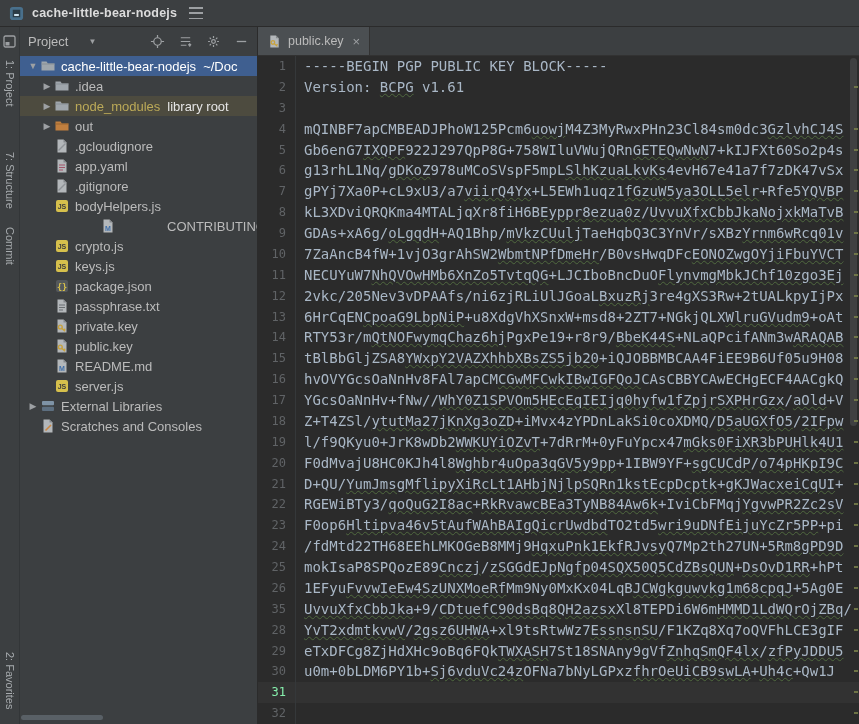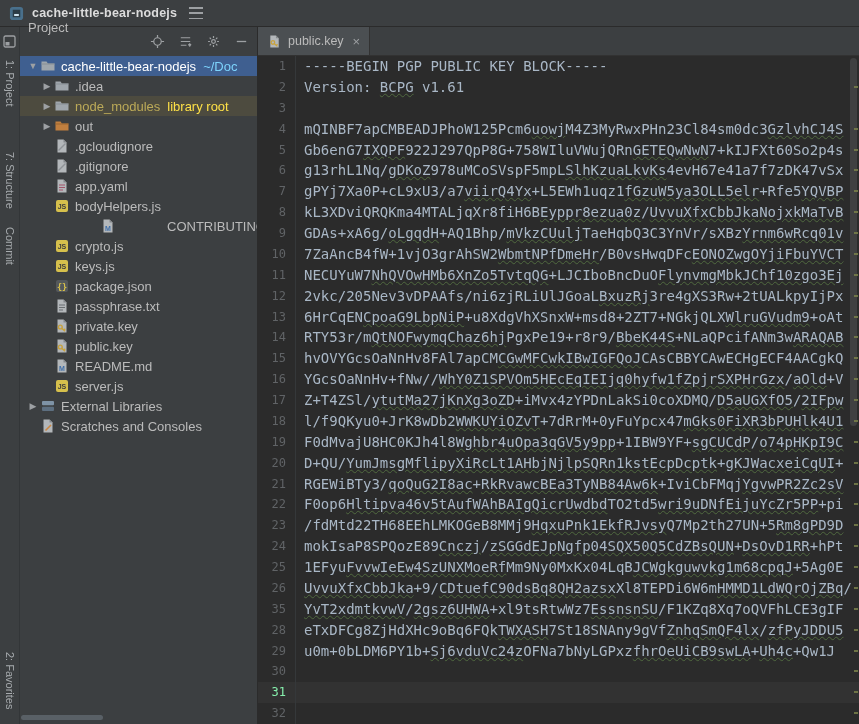--- a/index.html
+++ b/index.html
@@ -24,40 +24,40 @@
   .stripe { width:20px; background:#3c3f41; border-right:1px solid #333638;
             display:flex; flex-direction:column; justify-content:space-between; align-items:center; padding:4px 0 6px; }
   .stripe-group { display:flex; flex-direction:column; align-items:center; }
   .stripe-icon { width:13px; height:13px; margin:3px 0 4px; }
   .stripe-label { writing-mode:vertical-rl; font-size:11px; color:#a7abae; padding:9px 0; cursor:default; white-space:nowrap; }
   .stripe-label.gap-before { margin-top:28px; }
 
   
   .project-panel { width:238px; background:#3c3f41; position:relative; border-right:1px solid #2b2b2b; }
   .panel-header { height:29px; display:flex; align-items:center; padding:0 8px; }
-  .panel-title { display:flex; align-items:center; gap:20px; color:#bbbbbb; font-size:13px; cursor:default;flex-direction:column; }
+  .panel-title { display:flex; align-items:center; gap:20px; color:#bbbbbb; font-size:13px; cursor:default; }
   .caret-down { font-size:8px; color:#9da0a3; }
   .header-icons { margin-left:auto; display:flex; align-items:center; gap:13px; }
   .hicon { width:15px; height:15px; display:inline-flex; align-items:center; justify-content:center;
            color:#9da0a3; font-family:"DejaVu Sans", sans-serif; font-size:13px; }
 
   .tree { position:absolute; top:29px; left:0; right:0; bottom:12px; overflow:hidden;
           font-size:13px; color:#bbbbbb; }
   .row { height:20px; display:flex; align-items:center; white-space:nowrap; overflow:hidden; cursor:default; }
   .row .chev { width:14px; flex:none; text-align:center; color:#9da0a3; font-size:9px; }
   .row .ficon { width:16px; height:16px; flex:none; margin-right:5px; }
   .row .ficon svg { width:16px; height:16px; display:block; }
   .row .label { flex:none; }
   .row .hint { color:#8c8c8c; margin-left:7px; flex:none; }
   .row.sel-blue { background:var(--sel-blue); }
   .row.sel-blue .label { color:#ffffff; }
-  .row.sel-blue .hint { color:#7dd3fc; }
+  .row.sel-blue .hint { color:#ffffff; }
   .row.sel-lib { background:var(--lib-bg); }
   .row.sel-lib .label { color:var(--lib-text); }
-  .row.sel-lib .hint { color:#fde047; }
+  .row.sel-lib .hint { color:#e5e5e5; }
 
   .panel-hscroll { position:absolute; left:0; bottom:3px; height:6px; width:100%; }
   .panel-hscroll .thumb { position:absolute; left:1px; width:82px; height:5px; border-radius:3px; background:#596066; }
 
   
   .editor-area { flex:1; display:flex; flex-direction:column; background:#2b2b2b; min-width:0; }
   .tabbar { height:29px; background:#3c3f41; border-bottom:1px solid #323232; display:flex; align-items:stretch; }
   .tab { display:flex; align-items:center; gap:6px; padding:0 9px; background:#4b4f52; border-right:1px solid #323232; }
   .tab .ficon { width:15px; height:15px; }
   .tab .ficon svg { width:15px; height:15px; display:block; }
@@ -204,35 +204,35 @@
               </svg>
             </span>
             <span class="label">.gcloudignore</span>
           </div>
           <div class="row" style="padding-left: 20px;">
             <span class="chev"></span>
             <span class="ficon">
               <svg viewBox="0 0 16 16">
                 <path d="M3.5 1.5h6l3 3v10h-9z" fill="#b3b7ba"></path>
                 <path d="M9.5 1.5v3h3z" fill="#84888b"></path>
+                <path d="M5 7h6M5 9.5h6M5 12h4" stroke="#a3546a" stroke-width="1.2"></path>
+              </svg>
+            </span>
+            <span class="label">app.yaml</span>
+          </div>
+          <div class="row" style="padding-left: 20px;">
+            <span class="chev"></span>
+            <span class="ficon">
+              <svg viewBox="0 0 16 16">
+                <path d="M3.5 1.5h6l3 3v10h-9z" fill="#b3b7ba"></path>
+                <path d="M9.5 1.5v3h3z" fill="#84888b"></path>
                 <path d="M4.5 12.5l7-7" stroke="#8f9397" stroke-width="1.5"></path>
               </svg>
             </span>
             <span class="label">.gitignore</span>
-          </div>
-          <div class="row" style="padding-left: 20px;">
-            <span class="chev"></span>
-            <span class="ficon">
-              <svg viewBox="0 0 16 16">
-                <path d="M3.5 1.5h6l3 3v10h-9z" fill="#b3b7ba"></path>
-                <path d="M9.5 1.5v3h3z" fill="#84888b"></path>
-                <path d="M5 7h6M5 9.5h6M5 12h4" stroke="#a3546a" stroke-width="1.2"></path>
-              </svg>
-            </span>
-            <span class="label">app.yaml</span>
           </div>
           <div class="row" style="padding-left: 20px;">
             <span class="chev"></span>
             <span class="ficon">
               <svg viewBox="0 0 16 16">
                 <rect x="2" y="2" width="12" height="12" rx="2" fill="#d6c04c"></rect>
                 <text x="8" y="11.3" text-anchor="middle" font-size="7" font-weight="bold" fill="#3c3c3c" font-family="Liberation Sans, sans-serif">JS</text>
               </svg>
             </span>
             <span class="label">bodyHelpers.js</span>
@@ -420,20 +420,21 @@
             <div class="code-line">Gb6enG7<span class="typo">IXQPF</span>922J297QpP8G+758WIluVWujQRn<span class="typo">GETEQwNwN</span>7+kIJFXt60So2p4s</div>
             <div class="code-line">g13rhL1Nq/<span class="typo">gDKoZ</span>978uMCoSVspF5mpL<span class="typo">SlhKzuaLkvKs</span>4evH67e41a7f7zDK47vSx</div>
             <div class="code-line">gPYj7Xa0P+cL9xU3/a7<span class="typo">viirQ4Yx</span>+L5EWh1uqz1<span class="typo">fGzuW5ya3OLL5elr</span>+Rfe5<span class="typo">YQVBP</span></div>
             <div class="code-line">kL3XDviQRQKma4MTALjqXr8fiH6B<span class="typo">Eyppr8ezua0z</span>/<span class="typo">UvvuXfxCbbJka</span><span class="typo">NojxkMaTvB</span></div>
             <div class="code-line">GDAs+xA6g/<span class="typo">oLgqdH</span>+AQ1Bhp/<span class="typo">mVkzCUulj</span>TaeHqbQ3C3YnVr/sXBz<span class="typo">Yrnm6wRcq01v</span></div>
             <div class="code-line">7ZaAncB4fW+1vjO3grAhSW2<span class="typo">WbmtNPfDmeHr</span>/B0vsHwqDFc<span class="typo">EONOZwgOYjiFbuYVCT</span></div>
             <div class="code-line">NECUYuW7<span class="typo">NhQVOwHMb6XnZo5TvtqQG</span>+LJCIboBncDuO<span class="typo">FlynvmgMbkJChf10zgo3Ej</span></div>
             <div class="code-line">2vkc/205Nev3vDPAAfs/ni6zjRLiUlJGoaL<span class="typo">BxuzRj</span>3re4gXS3Rw+2tUALkpyIjPx</div>
             <div class="code-line">6HrCqEN<span class="typo">CpoaG9LbpNiP</span>+u8XdgVhXSnxW+msd8+2ZT7+NGkjQLX<span class="typo">WlruGVudm9</span>+oAt</div>
             <div class="code-line">RTY53r/m<span class="typo">QtNOFwymqChaz6hj</span>PgxPe19+r8r9/<span class="typo">BbeK44S</span>+NLaQPcifANm3w<span class="typo">ARAQAB</span></div>
+            <div class="code-line">tBlBbGljZSA8<span class="typo">YWxpY2VAZXhhbXBsZS5jb20</span>+iQJOBBMBCAA4FiEE9B6Uf05u9H08</div>
             <div class="code-line">hvOVYGcsOaNnHv8FAl7apCM<span class="typo">CGwMFCwkIBwIGFQoJ</span>CAsCBBYCAwECHgECF4AACgkQ</div>
             <div class="code-line">YGcsOaNnHv+fNw//<span class="typo">WhY0Z1SPVOm5HEcEqIEIjq0hyfw1fZpjrSXPHrGzx</span>/<span class="typo">aOld</span>+V</div>
             <div class="code-line">Z+T4ZSl/<span class="typo">ytutMa27jKnXg3oZD</span>+iMvx4zYPDnLakSi0coXDMQ/<span class="typo">D5aUGXfO5</span>/<span class="typo">2IFpw</span></div>
             <div class="code-line">l/f9QKyu0+JrK8wDb2<span class="typo">WWKUYiOZvT</span>+7dRrM+0yFuYpcx47<span class="typo">mGks0FiXR3bPUHlk4U1</span></div>
             <div class="code-line">F0dMvajU8HC0KJh4l8<span class="typo">Wghbr4uOpa3qGV5y9pp</span>+1IBW9YF+<span class="typo">sgCUCdP</span>/<span class="typo">o74pHKpI9C</span></div>
             <div class="code-line">D+QU/<span class="typo">YumJmsgMflipyXiRcLt1AHbjNjlpSQRn1kstEcpDcptk</span>+<span class="typo">gKJWacxeiCqUI</span>+</div>
             <div class="code-line">RGEWiBTy3/<span class="typo">qoQuG2I8ac</span>+<span class="typo">RkRvawcBEa3TyNB84Aw6k</span>+IviCbFMqj<span class="typo">YgvwPR2Zc2sV</span></div>
             <div class="code-line">F0op6<span class="typo">Hltipva46v5tAufWAhBAIgQicrUwdbd</span>TO2td5<span class="typo">wri9uDNfEijuYcZr5PP</span>+pi</div>
             <div class="code-line">/fdMtd22TH68EEhLMKOGeB8MMj9<span class="typo">HqxuPnk1EkfRJvsy</span>Q7Mp2th27UN+5<span class="typo">Rm8gPD9D</span></div>
             <div class="code-line">mokIsaP8SPQozE89<span class="typo">Cnczj</span>/<span class="typo">zSGGdEJpNgfp04SQX50Q5CdZBsQUN</span>+<span class="typo">DsOvD1RR</span>+hPt</div>

